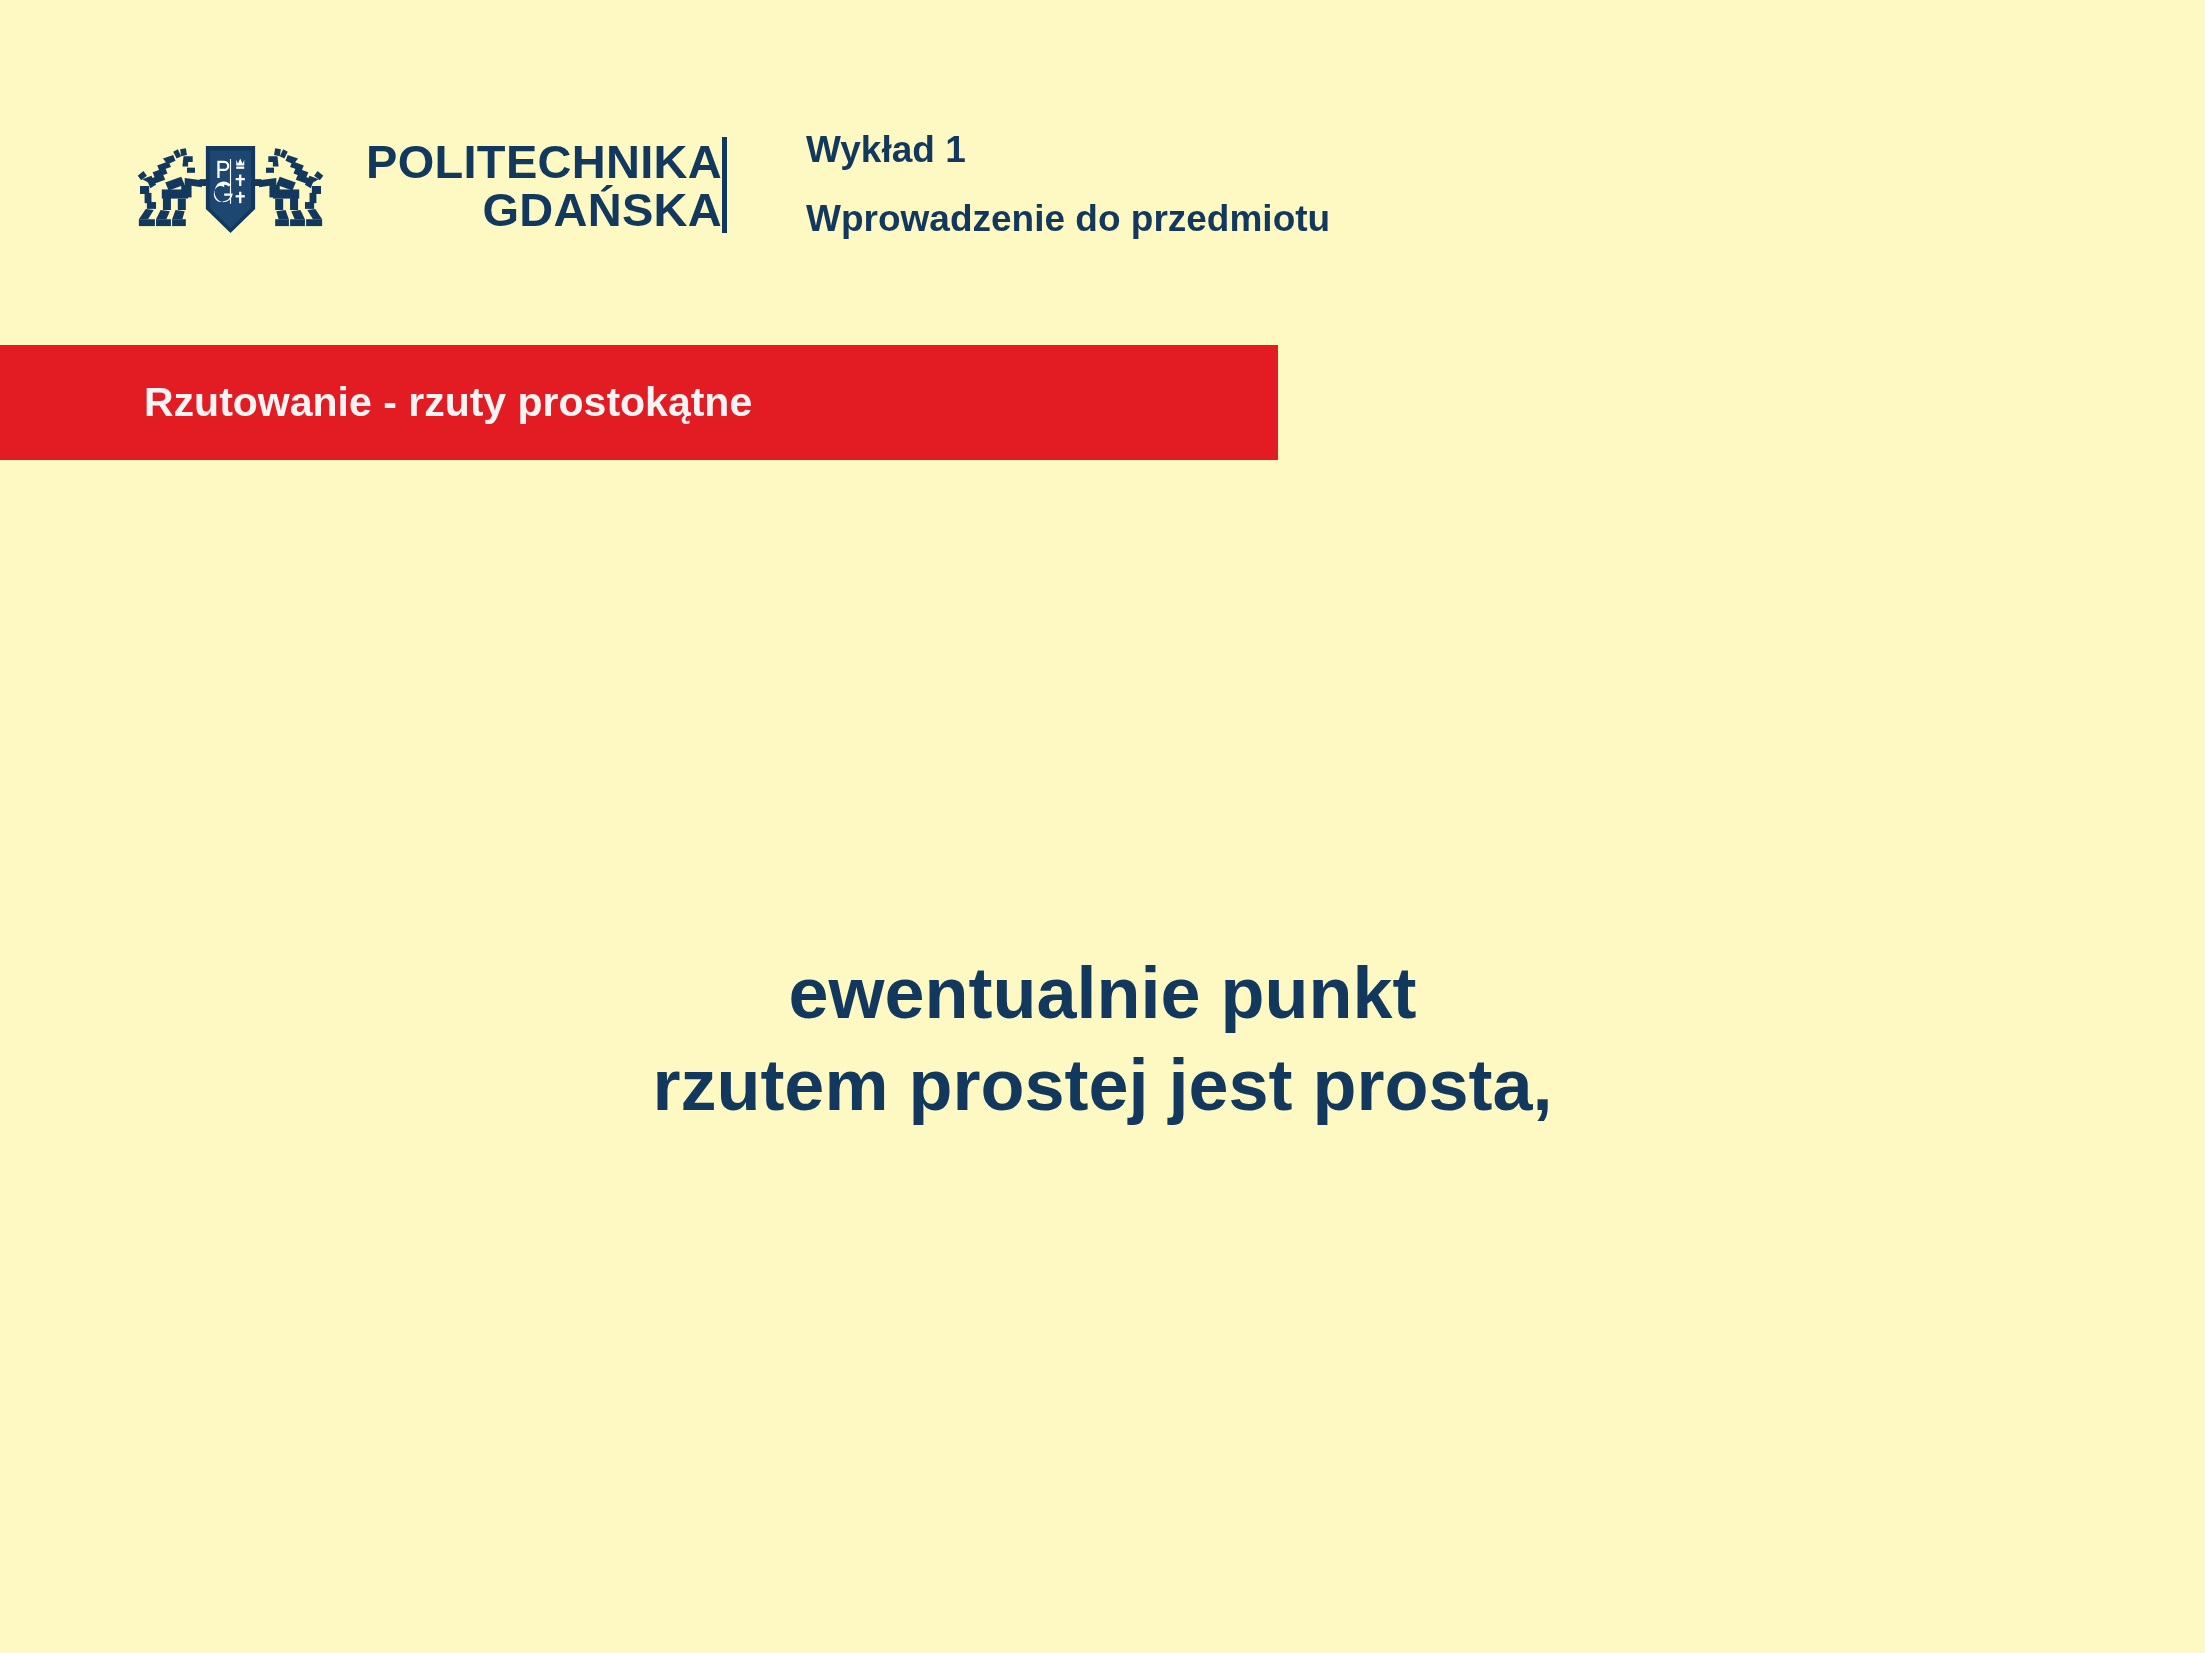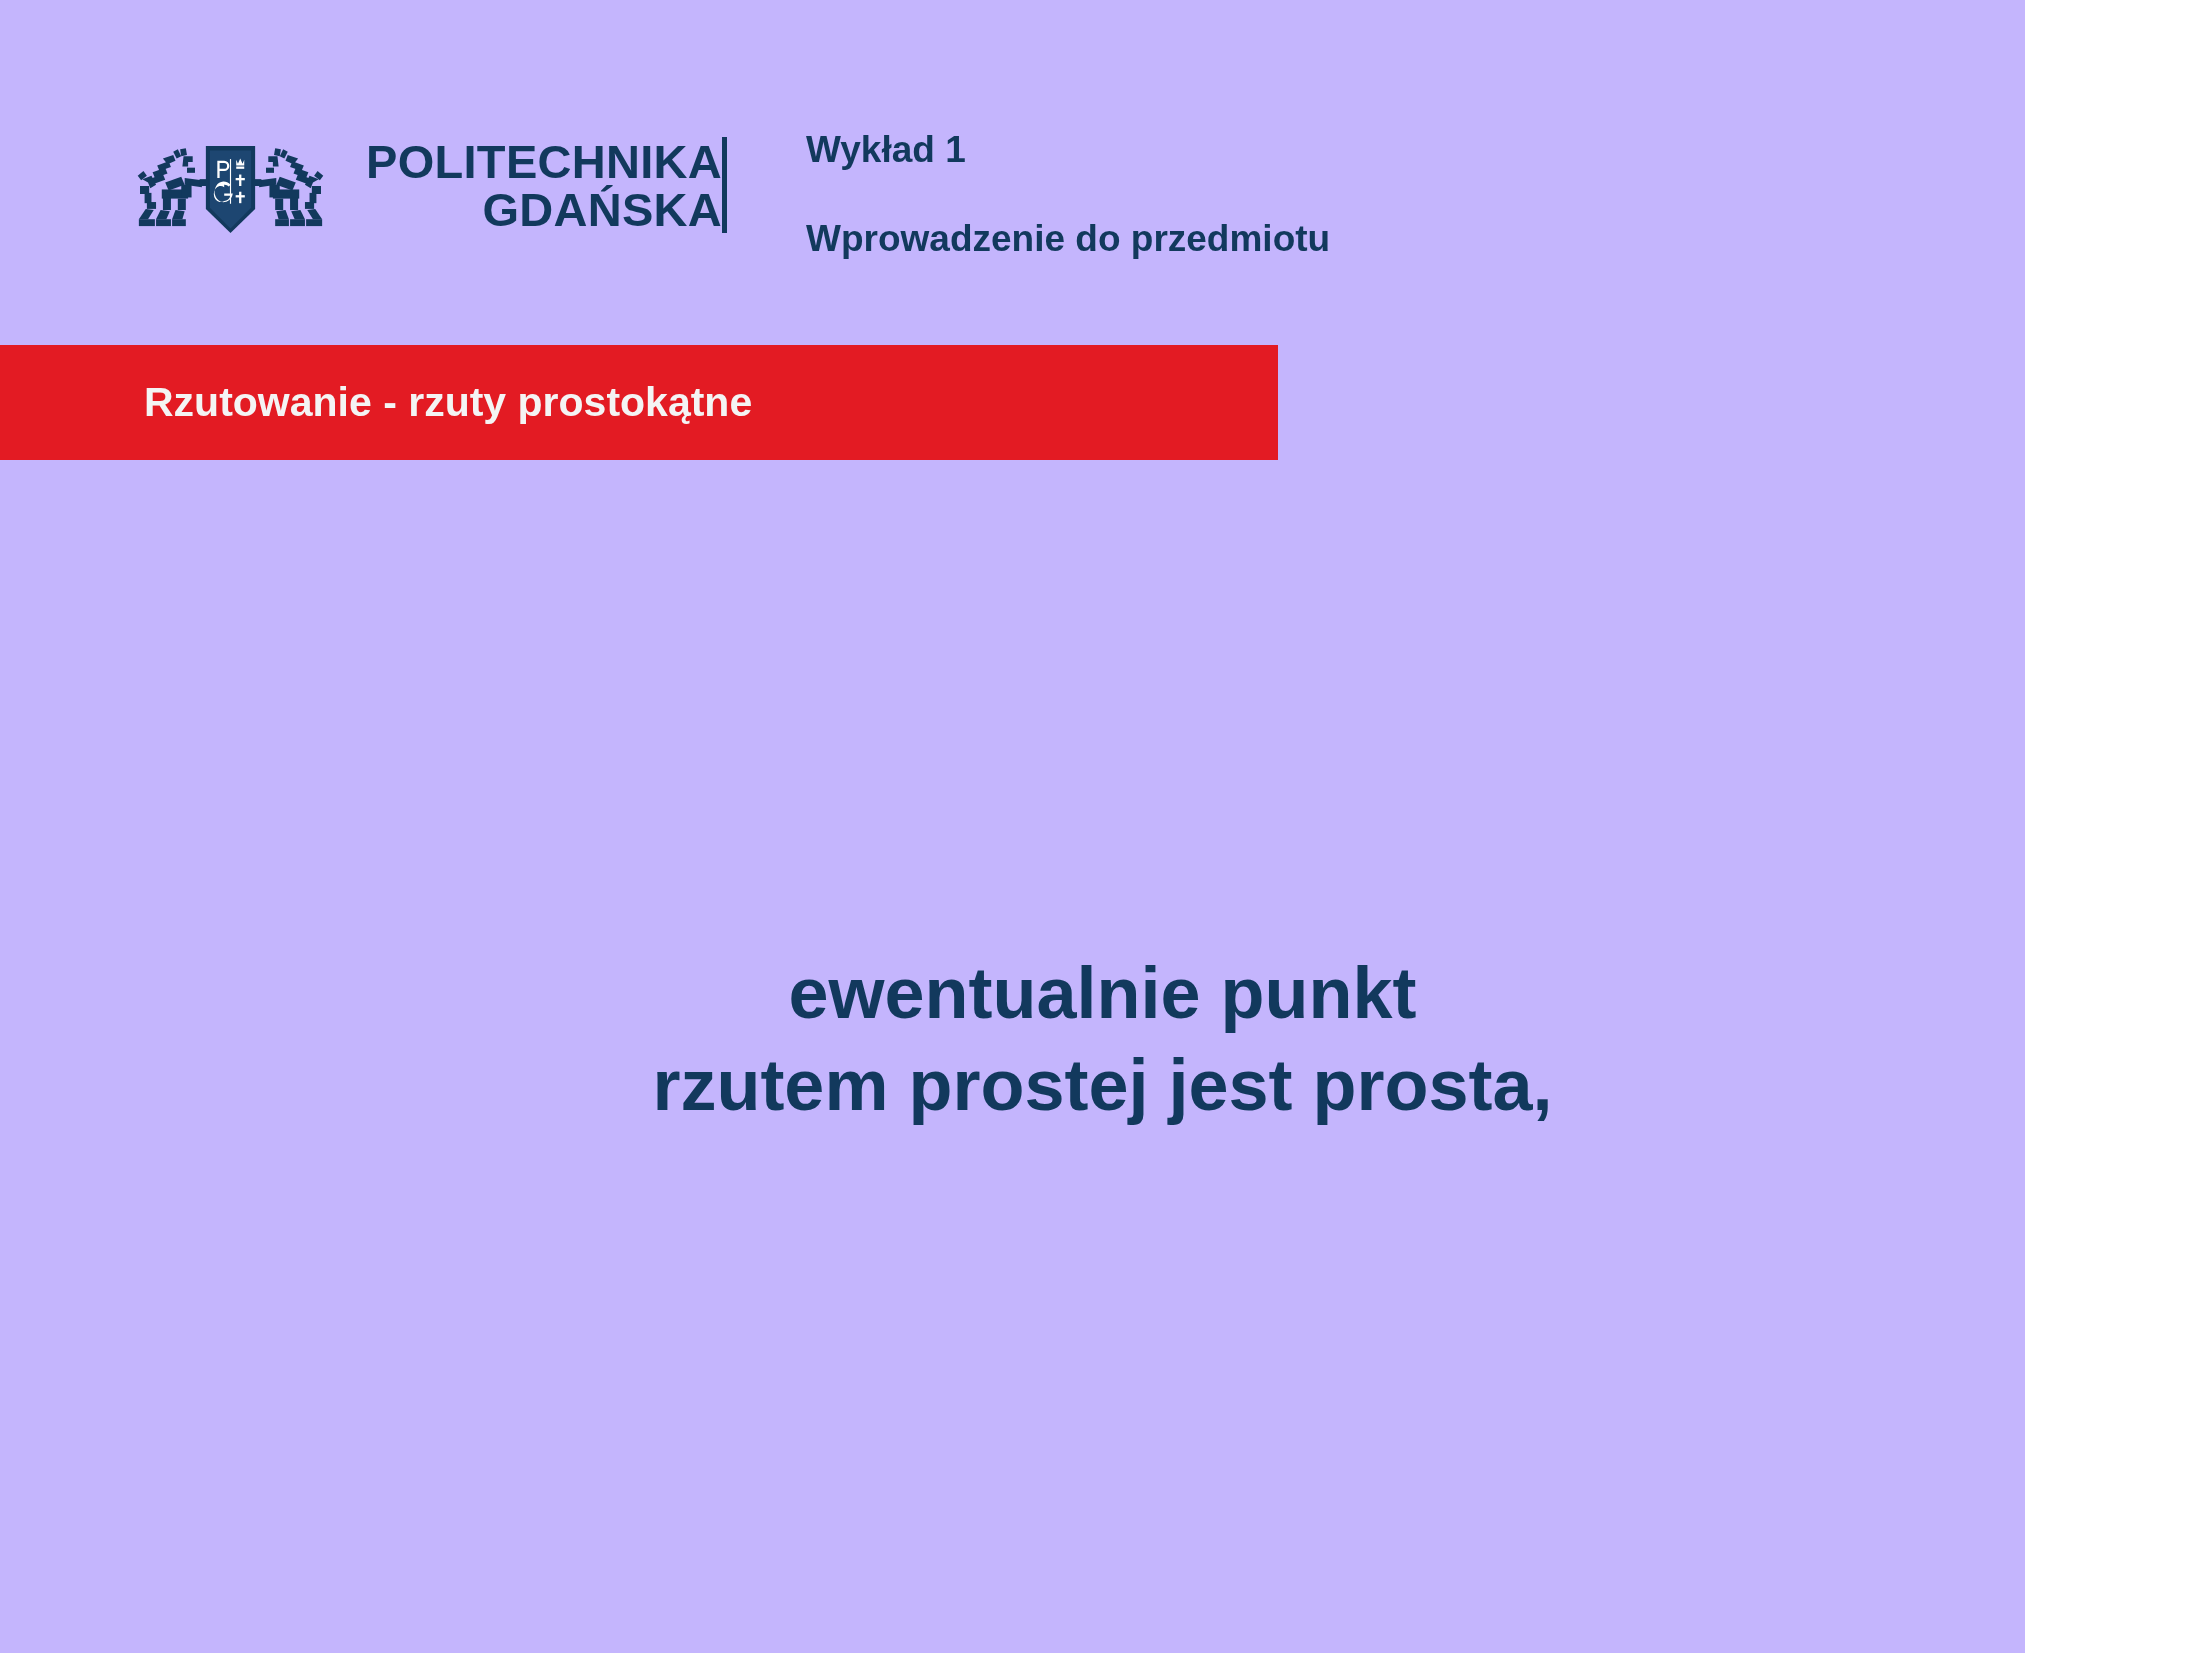--- a/index.html
+++ b/index.html
@@ -8,23 +8,23 @@
     padding: 0;
     background: #ffffff;
   }
 
   body {
     font-family: "Liberation Sans", sans-serif;
   }
 
   #slide {
     position: relative;
-    width: 2025px;
+    width: 2205px;
     height: 1654px;
-    background: #c4b5fd;
+    background: #fef9c3;
     overflow: hidden;
   }
 
   
   #header {
     position: absolute;
     left: 0;
     top: 0;
     width: 2205px;
     height: 299px;
@@ -82,21 +82,21 @@
     font-weight: bold;
     line-height: 1.0;
     white-space: nowrap;
   }
 
   #lecture-block .lecture-line {
     display: block;
   }
 
   #lecture-block .lecture-line-2 {
-    margin-top: 52px;
+    margin-top: 32px;
   }
 
   
   #title-banner {
     position: absolute;
     left: 0;
     top: 345px;
     width: 1278px;
     height: 115px;
     background: #e31b23;

